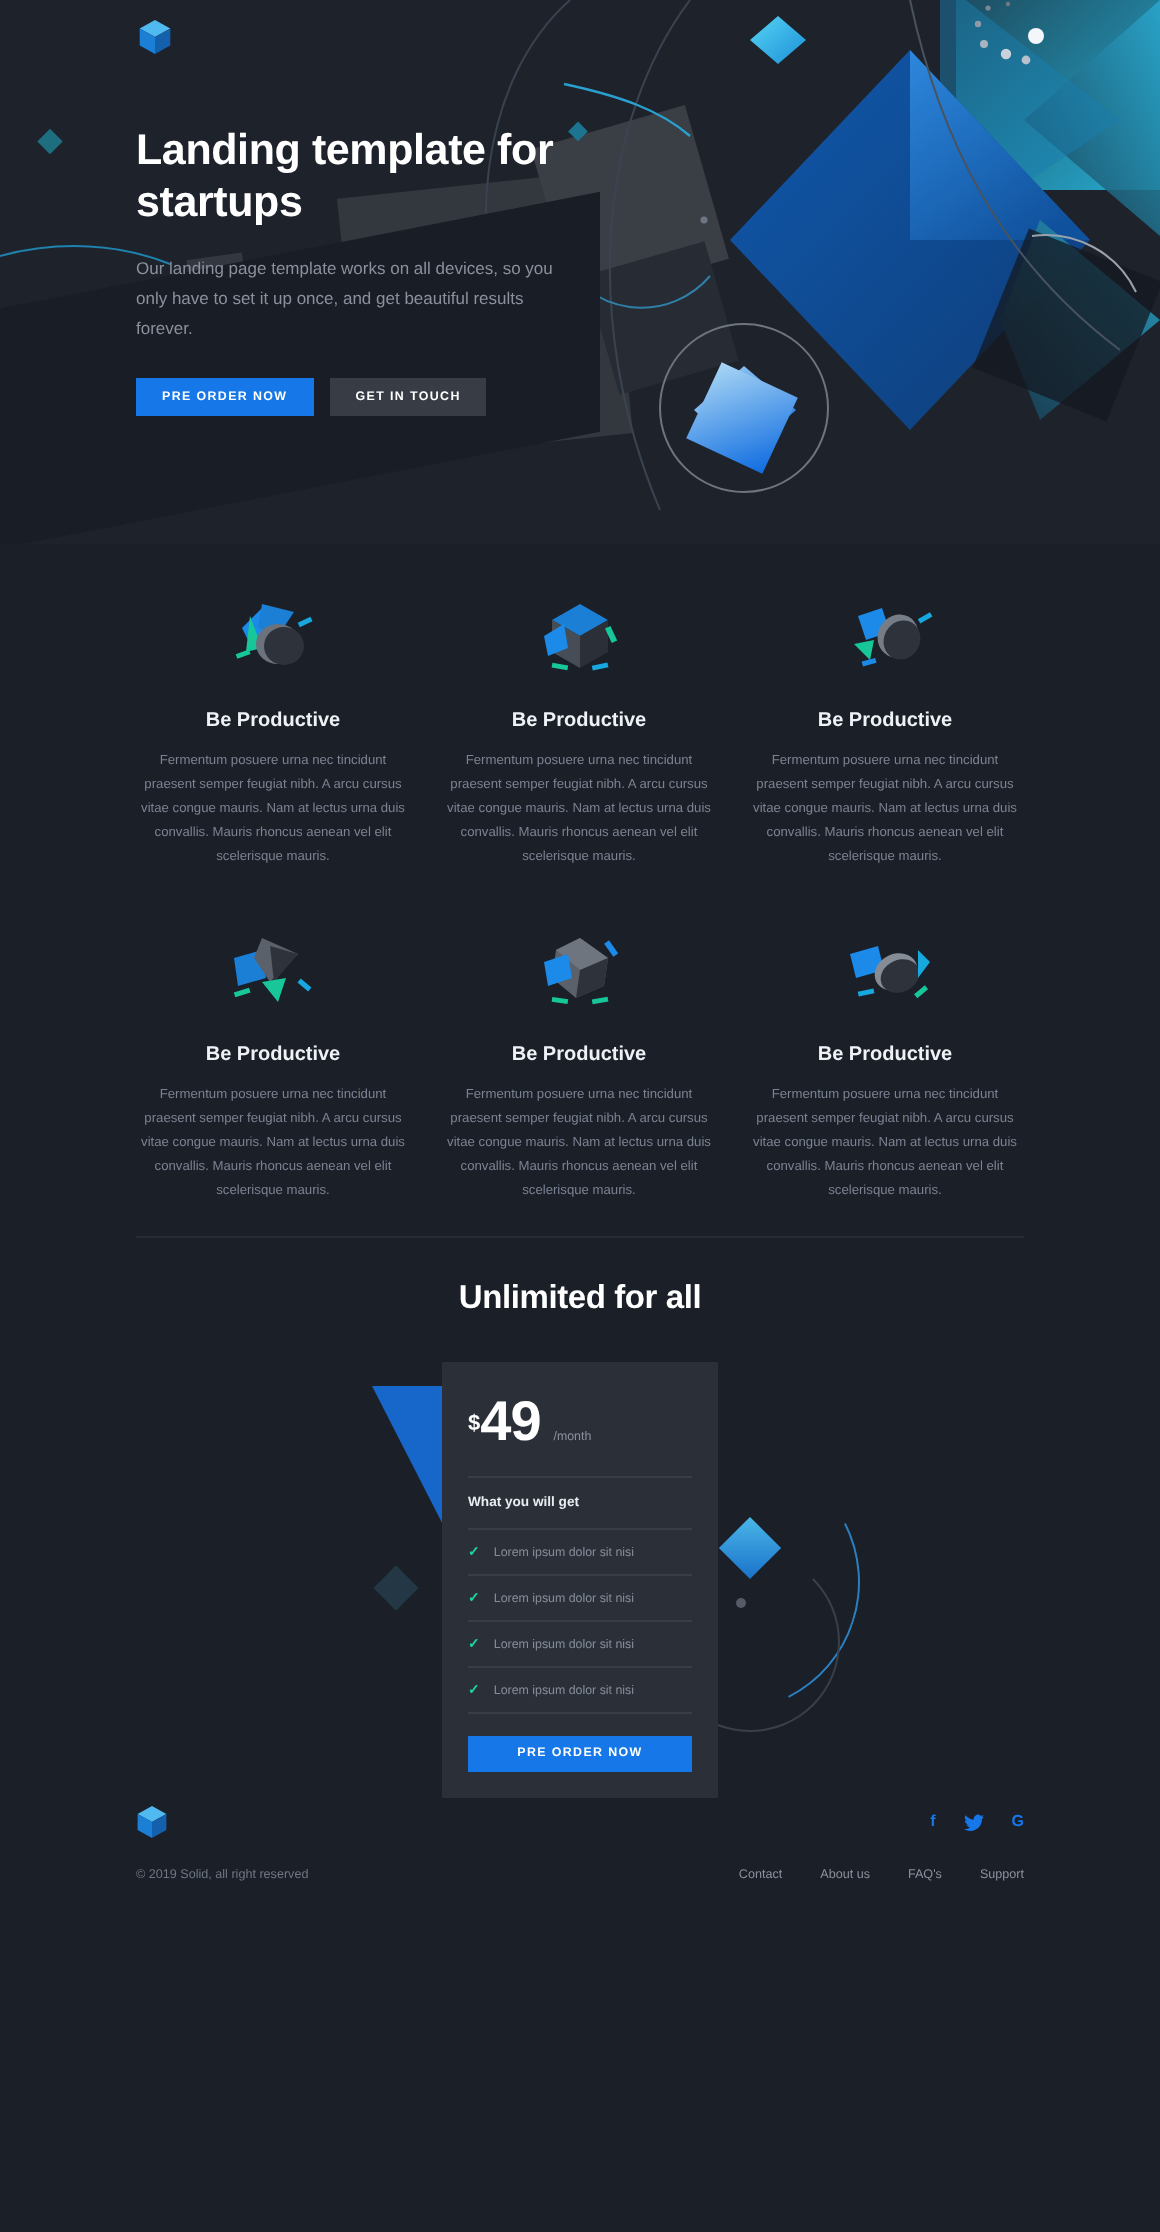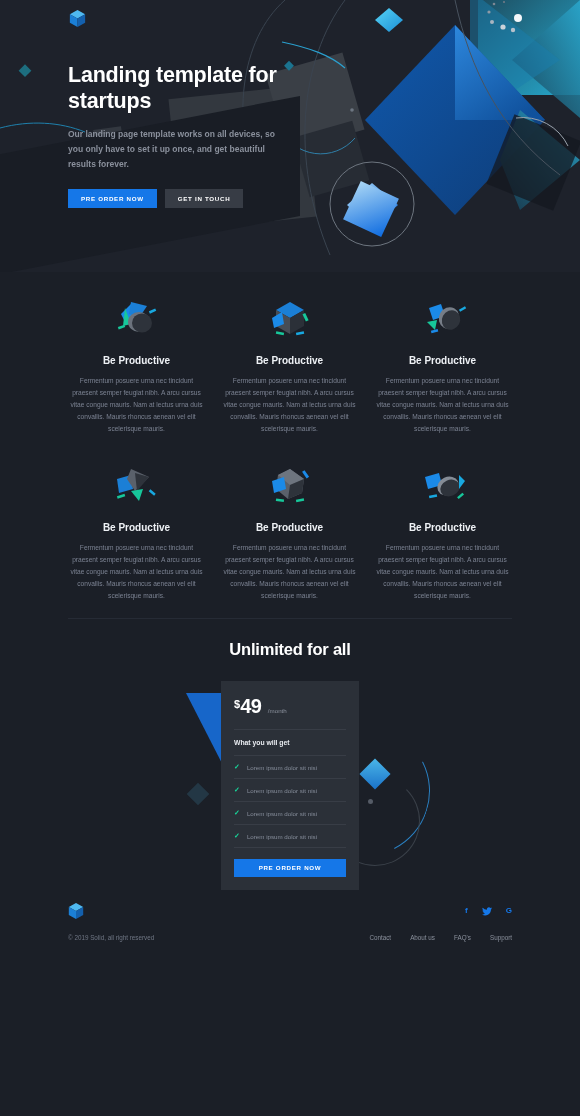--- a/index.html
+++ b/index.html
@@ -25,21 +25,20 @@
     transform: skewY(-11deg); transform-origin: left bottom;
   }
   .hero-content { position: absolute; left: 68px; top: 62px; width: 215px; z-index: 5; }
   .hero-title {
     font-size: 21.5px; font-weight: bold; color: #ffffff;
     line-height: 1.22; letter-spacing: -0.2px;
   }
   .hero-sub {
     margin-top: 13px; font-size: 8.5px; color: #8a909c;
     line-height: 1.75;
-    font-weight: bold;
   }
   .hero-btns { margin-top: 17px; display: flex; gap: 8px; }
   .btn {
     border: none; cursor: pointer; color: #fff;
     font-family: "Liberation Sans", sans-serif;
     font-size: 6.2px; font-weight: bold; letter-spacing: 0.7px;
     padding: 0 13px; height: 19px; line-height: 19px;
     display: inline-block; text-align: center;
   }
   .btn-primary { background: #1577e8; }
@@ -76,21 +75,21 @@
   }
   .price-wrap { position: relative; margin-top: 22px; height: 195px; }
 
   .price-card {
     position: absolute; left: 221px; top: 0; width: 138px;
     background: #2b3038; text-align: left; z-index: 4;
   }
   .price-head { padding: 14px 13px 11px; }
   .price-amt { color: #fff; }
   .price-cur { font-size: 11px; font-weight: bold; vertical-align: 5px; }
-  .price-num { font-size: 20px; font-weight: bold; letter-spacing: -0.5px; }
+  .price-num { font-size: 28px; font-weight: bold; letter-spacing: -0.5px; }
   .price-per { font-size: 6.2px; color: #8b919d; margin-left: 2px; }
   .hr { height: 1px; background: #383d46; margin: 0 13px; }
   .price-what {
     padding: 9px 13px; font-size: 6.8px; font-weight: bold; color: #e9ecf1;
   }
   .feat-item {
     display: flex; align-items: center; gap: 7px;
     padding: 7px 13px; font-size: 6.2px; color: #868d9a;
   }
   .check { color: #18d79b; font-size: 7px; font-weight: bold; }

